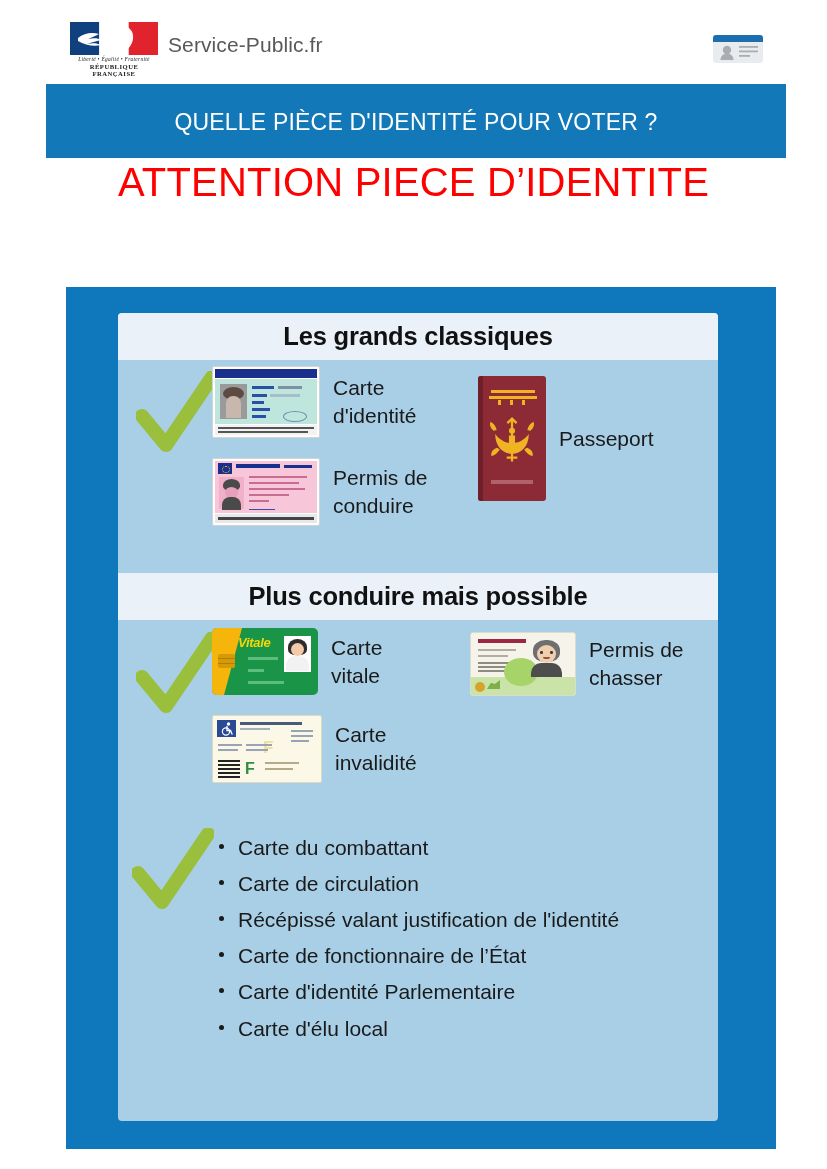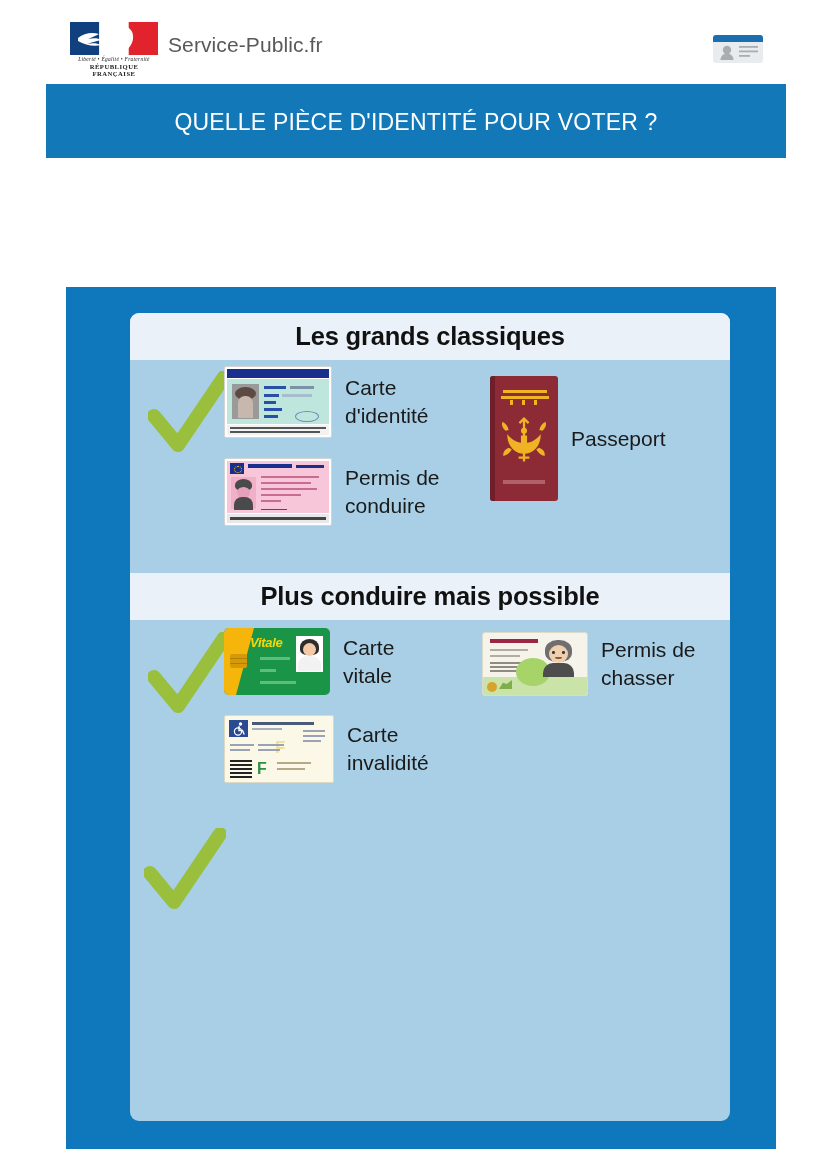--- a/index.html
+++ b/index.html
@@ -23,22 +23,22 @@
   .banner-title{color:#fff;font-size:29px;font-weight:bold;letter-spacing:.4px;line-height:1.05;}
   .banner-sub{color:#fff;font-size:23px;letter-spacing:.2px;line-height:1.25;margin-top:2px;}
 
   
   .attention{position:absolute;left:0;top:162px;width:827px;text-align:center;}
   .attention .l1{color:#ff0000;font-size:40px;line-height:1.0;letter-spacing:.2px;}
   .attention .l2{color:#ff0000;font-size:40px;line-height:1.0;letter-spacing:.2px;margin-top:35px;display:block;}
 
   
   .poster{position:absolute;left:66px;top:287px;width:710px;height:862px;background:#0f78bd;}
-  .panel{position:absolute;left:64px;top:26px;width:600px;height:808px;background:#a8cfe6;
-         border-radius:9px;overflow:hidden;}
+  .panel{position:absolute;left:52px;top:26px;width:600px;height:808px;background:#a8cfe6;
+         border-radius:4px;overflow:hidden;}
 
   .sec-head{position:relative;width:100%;height:47px;background:#eaf1f8;
             display:flex;align-items:center;box-sizing:border-box;}
   .sec-head.center{justify-content:center;}
   .sec-head.left{justify-content:flex-start;padding-left:22px;}
   .sec-head-txt{font-size:25.5px;font-weight:bold;color:#111;letter-spacing:-.2px;}
 
   .sec-body{position:relative;width:100%;box-sizing:border-box;}
 
   .check{position:absolute;width:82px;height:84px;}
@@ -88,20 +88,21 @@
       <rect x="29" y="17.5" width="19" height="1.8" fill="#a9adb2"></rect>
       <rect x="29" y="22" width="11" height="1.8" fill="#a9adb2"></rect>
     </svg>
   </div>
 
   <div class="banner">
     <div class="banner-sub">QUELLE PIÈCE D'IDENTITÉ POUR VOTER ?</div>
   </div>
 
   <div class="attention">
+    <span class="l1">ATTENTION PIECE D’IDENTITE</span>
   </div>
 
   <div class="poster">
     <div class="panel">
 
       <div class="sec-head center">
         <span class="sec-head-txt">Les grands classiques</span>
       </div>
 
       <div class="sec-body" style="height:213px;">
@@ -273,17 +274,25 @@
         </div>
       </div>
 
 
       <div class="sec-body" style="height:255px;">
         <div class="check" style="left:14px;top:8px;">
           <svg viewBox="0 0 82 84">
               <path d="M6 45 L30 74 L76 6" stroke="#9abf3c" stroke-width="14" fill="none" stroke-linecap="round" stroke-linejoin="round"></path>
             </svg>
         </div>
+        <ul class="bullets" style="left:98px;top:10px;width:490px;">
+          <li>Carte du combattant</li>
+          <li>Carte de circulation</li>
+          <li>Récépissé valant justification de l'identité</li>
+          <li>Carte de fonctionnaire de l’État</li>
+          <li>Carte d'identité Parlementaire</li>
+          <li>Carte d'élu local</li>
+        </ul>
       </div>
 
     </div>
   </div>
 </div>
 
 </body></html>

